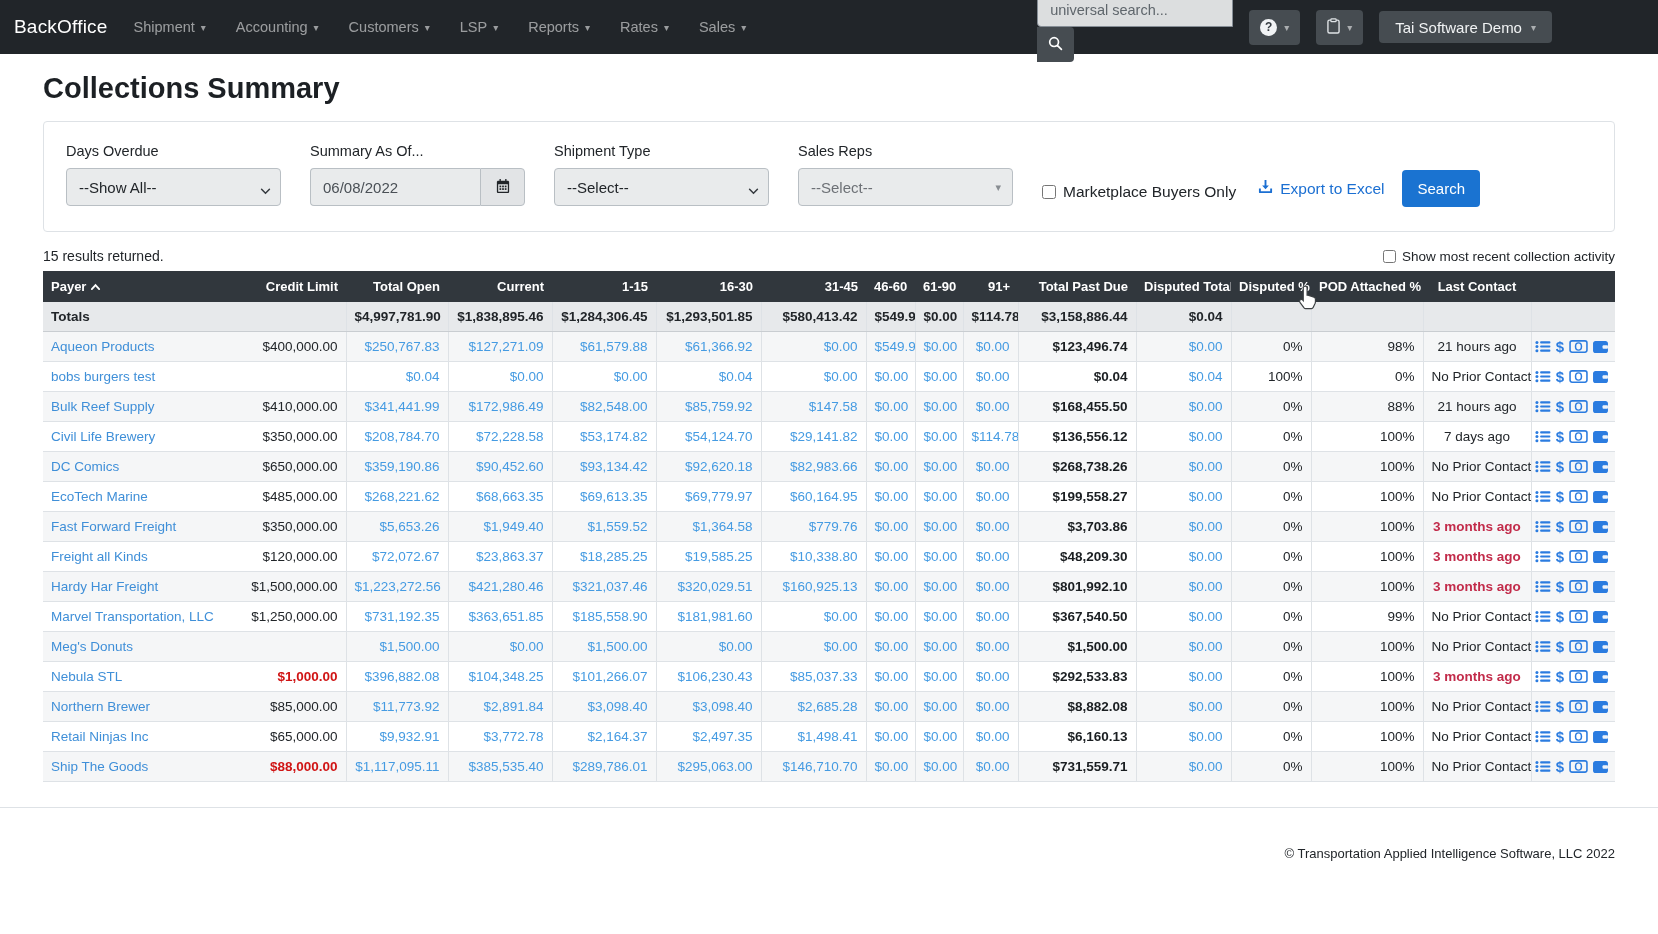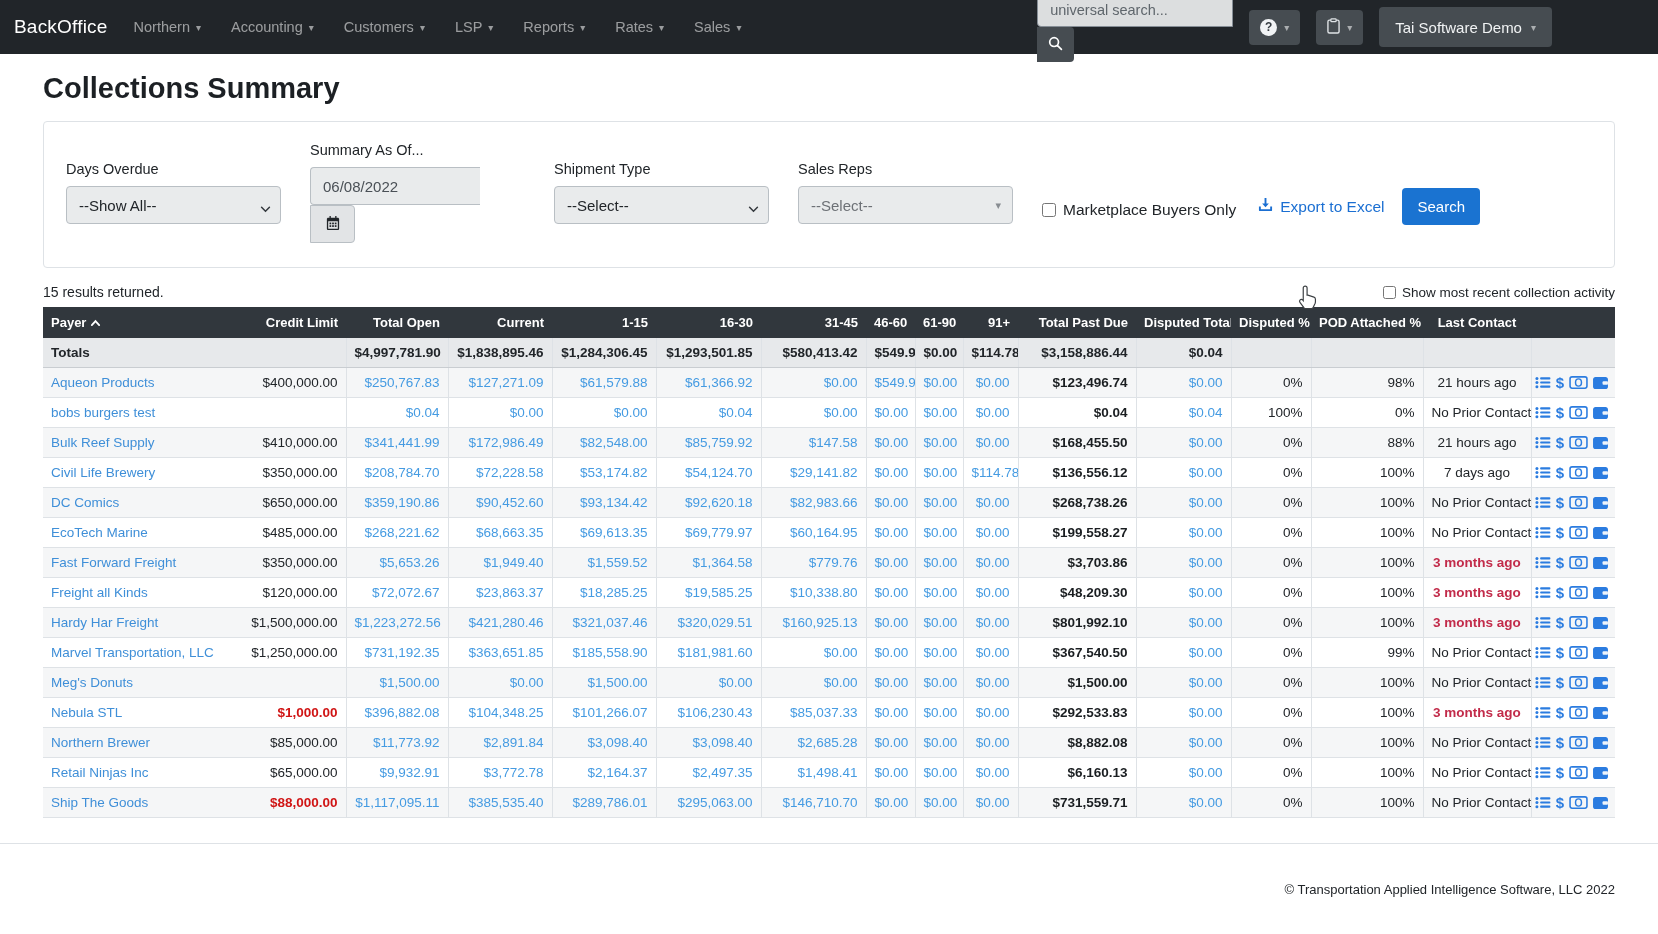--- a/index.html
+++ b/index.html
@@ -35,21 +35,21 @@
   }
   .icon-btn {
     height: 35px; background: #464c51; border: none; border-radius: 4px; padding: 0 11px;
     display: flex; align-items: center; gap: 7px; cursor: pointer;
   }
   .help-circle {
     width: 17px; height: 17px; border-radius: 50%; background: #f1f3f5; color: #343a40;
     font-weight: 700; font-size: 12px; line-height: 17px; text-align: center; display: inline-block;
   }
   .user-btn {
-    height: 40px; background: #464c51; border: none; border-radius: 4px; padding: 0 16px;
+    height: 32px; background: #464c51; border: none; border-radius: 4px; padding: 0 16px;
     display: flex; align-items: center; gap: 9px; color: #f1f3f4; font-size: 15px;
     font-family: inherit; cursor: pointer;
   }
 
   
   .content { padding: 18px 43px 0 43px; }
   h1.page-title { font-size: 29px; font-weight: 600; color: #1c2024; margin-bottom: 16px; }
 
   
   .filter-card {
@@ -62,21 +62,21 @@
   .select-control {
     appearance: none; -webkit-appearance: none; width: 100%; height: 38px;
     background: #e9ebec; border: 1px solid #b9bfc4; border-radius: 4px;
     padding: 0 26px 0 12px; font-size: 15px; color: #212529; font-family: inherit; cursor: pointer;
   }
   .select-control.muted { color: #6d7176; }
   .chev {
     position: absolute; right: 10px; top: 13px; pointer-events: none;
   }
   .tri-caret { position: absolute; right: 12px; top: 13px; font-size: 11px; color: #888d92; pointer-events: none; }
-  .input-group { display: flex; flex-direction: column; }
+  .input-group { display: flex; }
   .date-input {
     width: 170px; height: 38px; background: #e9ebec; border: 1px solid #b9bfc4;
     border-right: none; border-radius: 4px 0 0 4px; padding: 0 12px;
     font-size: 15px; color: #4a5056; font-family: inherit; outline: none;
   }
   .date-addon {
     width: 45px; height: 38px; background: #e2e4e6; border: 1px solid #b9bfc4;
     border-radius: 0 4px 4px 0; display: flex; align-items: center; justify-content: center; cursor: pointer;
   }
   .checkbox-line { display: flex; align-items: center; gap: 7px; margin-top: 34px; white-space: nowrap; }
@@ -132,21 +132,21 @@
 </style>
 </head>
 <body>
 
 <div class="app">
 
   <nav class="navbar">
     <span class="brand">BackOffice</span>
     <ul class="nav-items">
         <li class="nav-item">
-          <span>Northern</span>
+          <span>Shipment</span>
           <span class="caret">▾</span>
         </li>
         <li class="nav-item">
           <span>Accounting</span>
           <span class="caret">▾</span>
         </li>
         <li class="nav-item">
           <span>Customers</span>
           <span class="caret">▾</span>
         </li>

